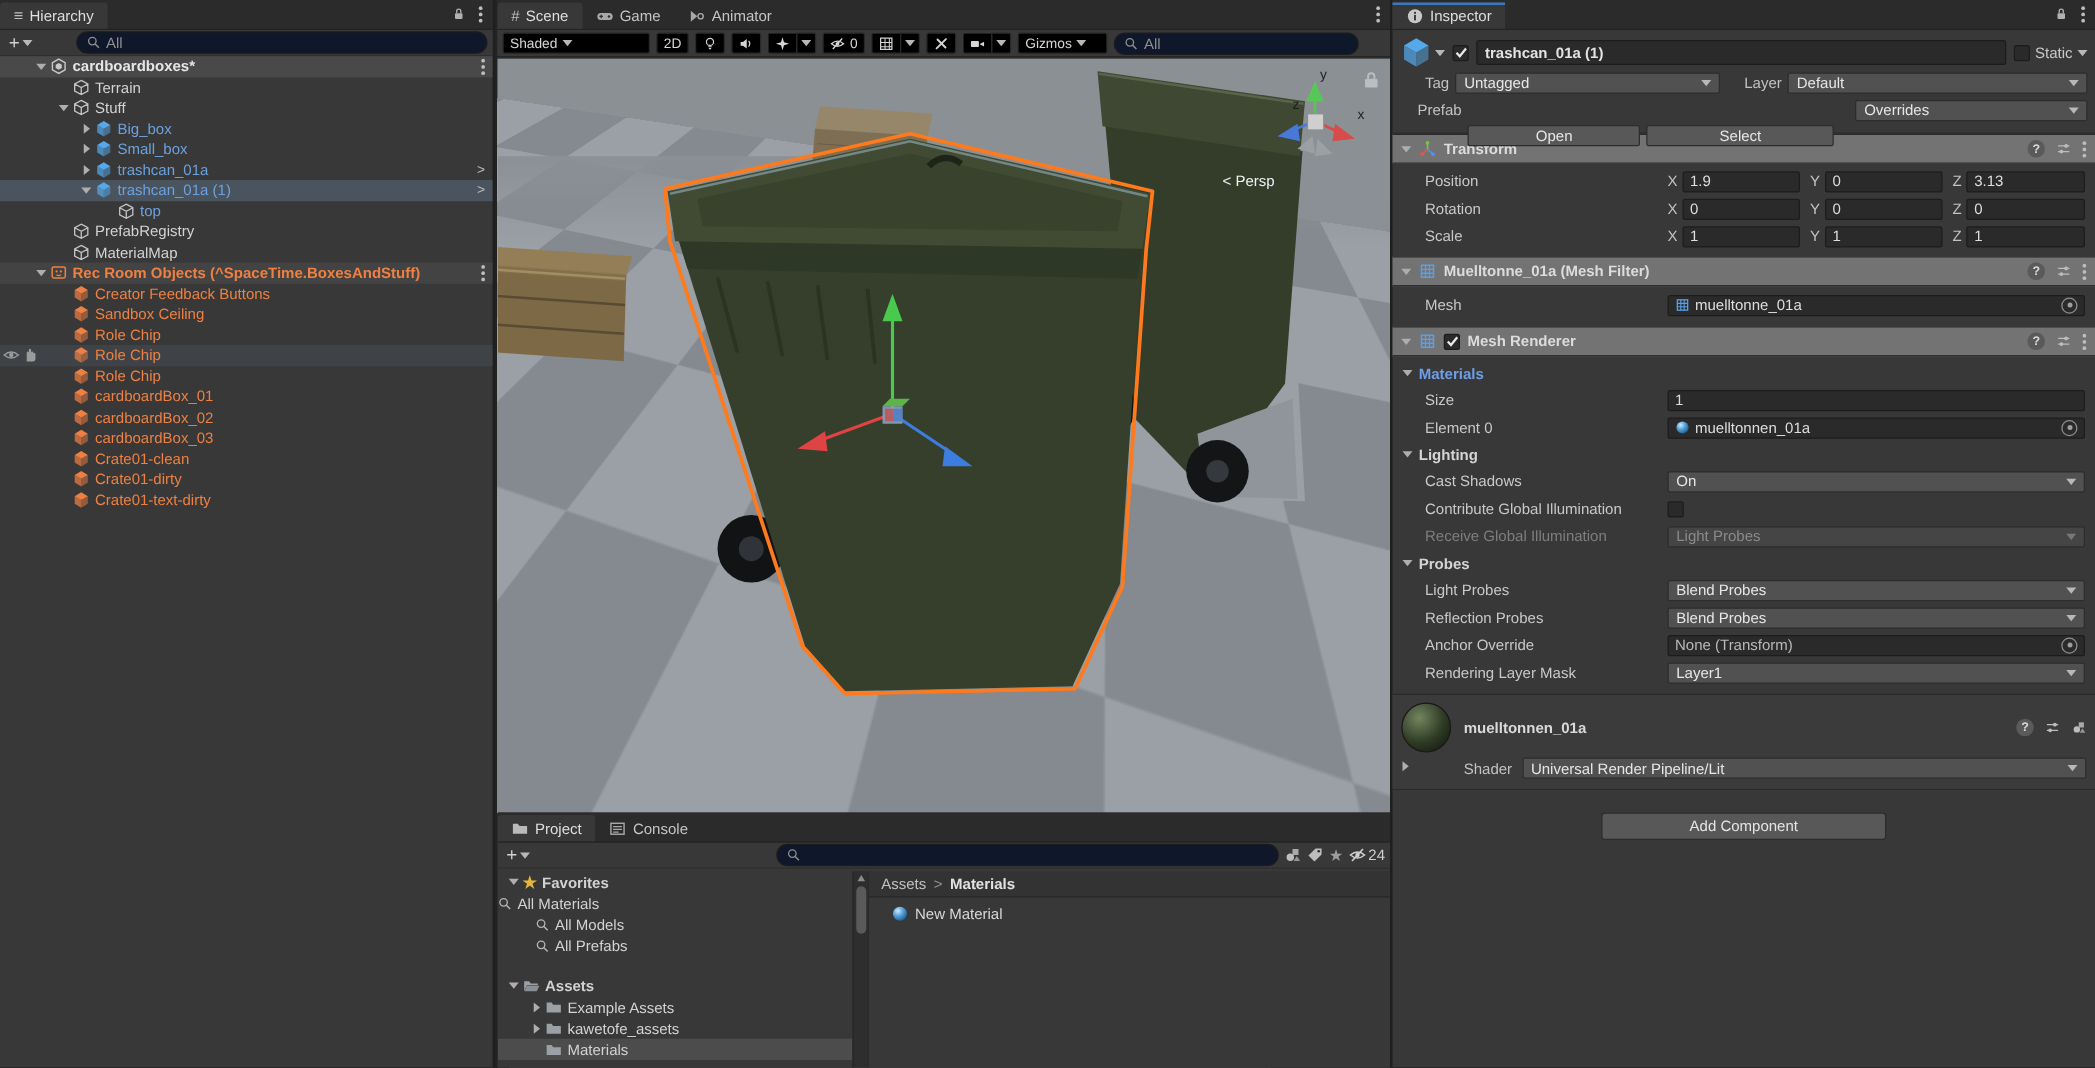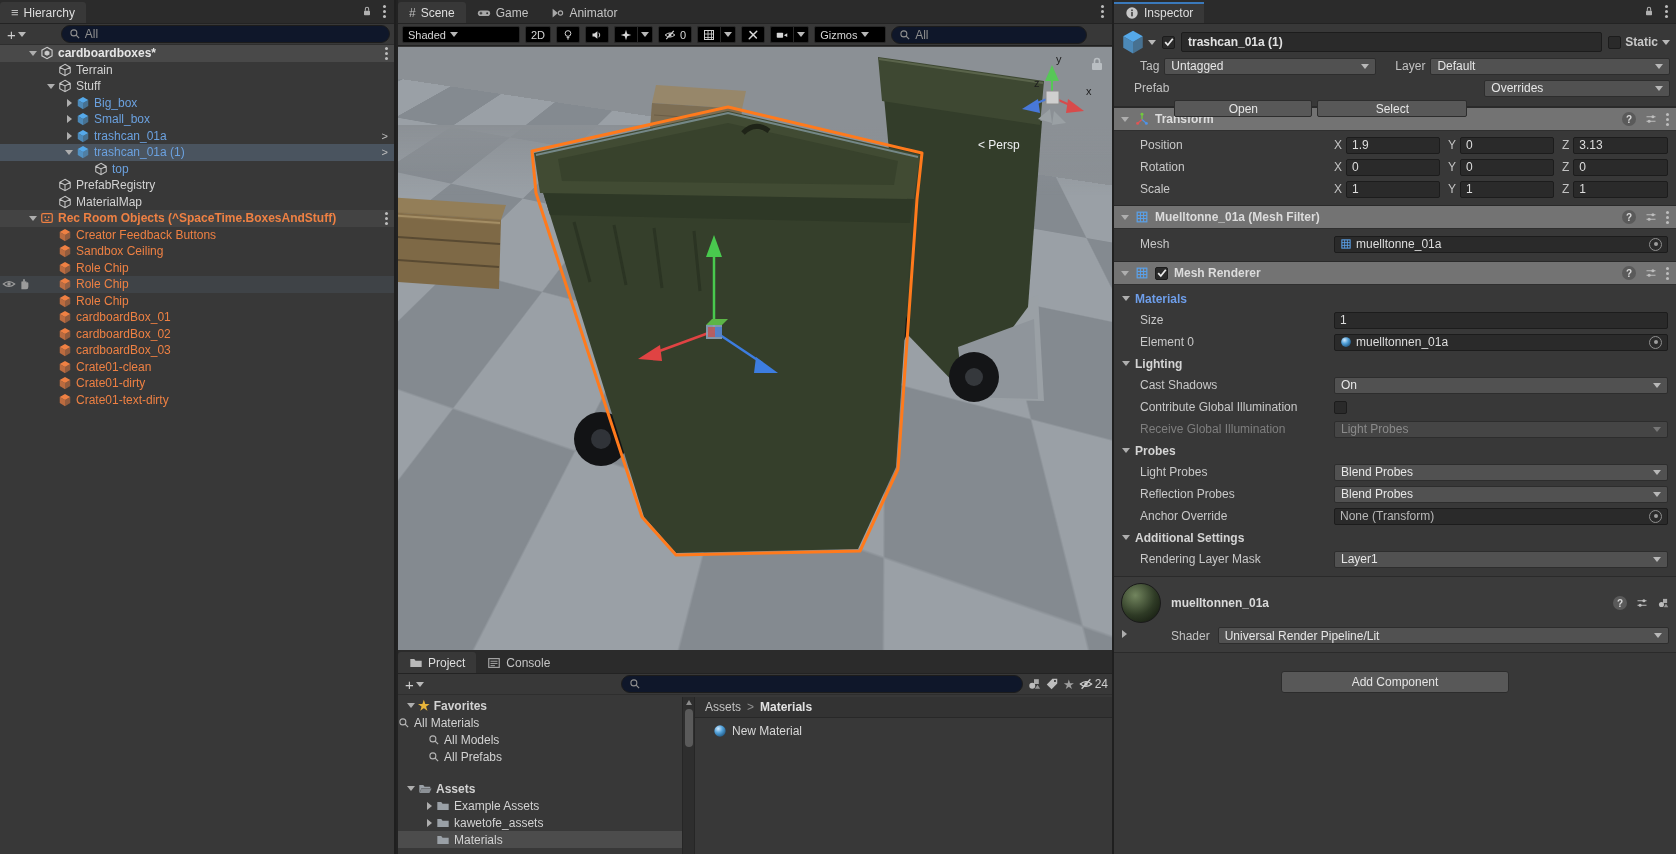--- a/index.html
+++ b/index.html
@@ -78,21 +78,21 @@
 .pthumb{position:absolute;left:2px;top:12px;width:8px;height:38px;background:#5a5a5a;border-radius:4px;}
 .pscroll .uparr{position:absolute;left:3px;top:3px;width:0;height:0;border-left:3px solid transparent;border-right:3px solid transparent;border-bottom:5px solid #8c8c8c;}
 .pright{position:absolute;left:296px;right:0;top:47px;bottom:0;background:#383838;border-left:1px solid #262626;}
 .crumbbar{height:21px;background:#333333;border-bottom:1px solid #282828;display:flex;align-items:center;gap:6px;padding:0 10px;color:#c2c2c2;}
 .assetitem{height:18px;display:flex;align-items:center;gap:5px;padding-left:18px;margin-top:4px;color:#d8d8d8;}
 
 
 .ihead{padding:6px 6px 8px 6px;border-bottom:1px solid #2a2a2a;position:relative;}
 .irow-name{display:flex;align-items:center;height:24px;gap:6px;}
 .namefield{flex:1;background:#2a2a2a;border:1px solid #1c1c1c;border-radius:2px;height:20px;display:flex;align-items:center;padding:0 6px;color:#e2e2e2;font-weight:bold;}
-.staticbox{display:flex;align-items:center;gap:4px;color:#c8c8c8;font-weight:bold;}
+.staticbox{display:flex;align-items:center;gap:4px;color:#c8c8c8;}
 .irow-tag{display:flex;align-items:center;height:20px;margin-top:2px;gap:5px;}
 .minilbl{color:#c2c2c2;}
 .dd{background:#515151;border:1px solid #2d2d2d;border-radius:2px;height:17px;display:flex;align-items:center;padding:0 6px;color:#e6e6e6;gap:4px;}
 .dd .dar{margin-left:auto;}
 .dd.dis{background:#454545;color:#8a8a8a;}
 .dd.dis .dar{border-top-color:#777;}
 .btn{background:#585858;border:1px solid #2d2d2d;border-radius:2px;height:17px;display:flex;align-items:center;justify-content:center;color:#e6e6e6;margin-top:41px;}
 .chead{height:24px;background:#737373;border-top:1px solid #2a2a2a;border-bottom:1px solid #2f2f2f;display:flex;align-items:center;gap:6px;padding:0 7px;font-weight:bold;color:#dcdcdc;}
 .chead .right{margin-left:auto;display:flex;align-items:center;gap:9px;}
 .help{width:14px;height:14px;border-radius:50%;background:#5a5a5a;color:#d8d8d8;font-size:10px;font-weight:bold;display:flex;align-items:center;justify-content:center;}
@@ -1054,24 +1054,20 @@
       <span class="ilbl">Anchor Override</span>
       <div class="ival">
         <div class="field">
           <span style="color:#b8b8b8">None (Transform)</span>
           <span class="picker">
               <i></i>
             </span>
         </div>
       </div>
     </div>
-    <div class="isub">
-      <span class="tri down"></span>
-      <span>Additional Settings</span>
-    </div>
     <div class="irow">
       <span class="ilbl">Rendering Layer Mask</span>
       <div class="ival">
           <div class="dd" style="flex:1">
             <span>Layer1</span>
             <span class="dar"></span>
           </div>
         </div>
     </div>
   </div>

